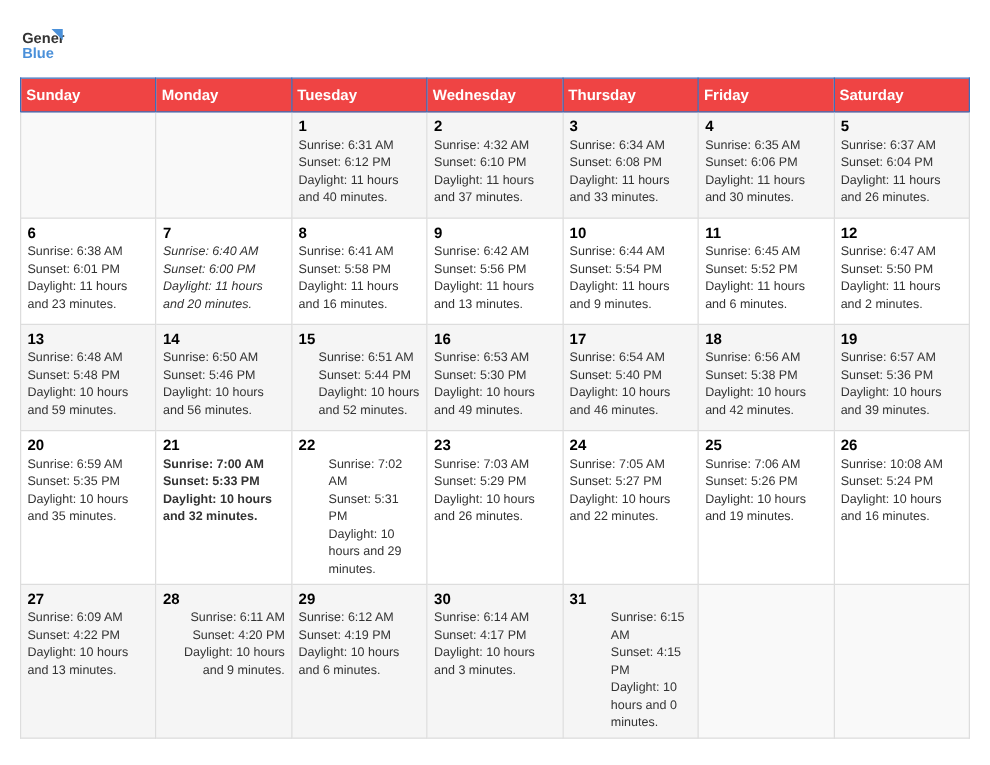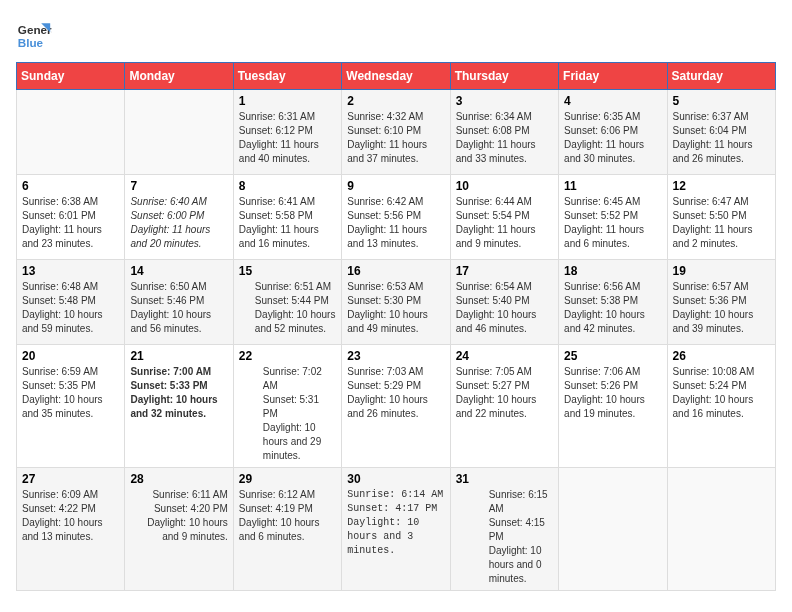--- a/index.html
+++ b/index.html
@@ -294,21 +294,21 @@
 Daylight: 10 hours and 9 minutes.</div>
         </td>
         <td>
           <span class="day-num">29</span>
           <div class="day-info" style="white-space: pre-line;">Sunrise: 6:12 AM
 Sunset: 4:19 PM
 Daylight: 10 hours and 6 minutes.</div>
         </td>
         <td>
           <span class="day-num">30</span>
-          <div class="day-info" style="white-space: pre-line; font-family: Liberation Mono, monospace;">Sunrise: 6:14 AM
+          <div class="day-info" style="white-space: pre-line;">Sunrise: 6:14 AM
 Sunset: 4:17 PM
 Daylight: 10 hours and 3 minutes.</div>
         </td>
         <td>
           <span class="day-num">31</span>
           <div class="day-info" style="white-space: pre-line; margin-left: 33px;">Sunrise: 6:15 AM
 Sunset: 4:15 PM
 Daylight: 10 hours and 0 minutes.</div>
         </td>
         <td class="empty-cell"></td>

